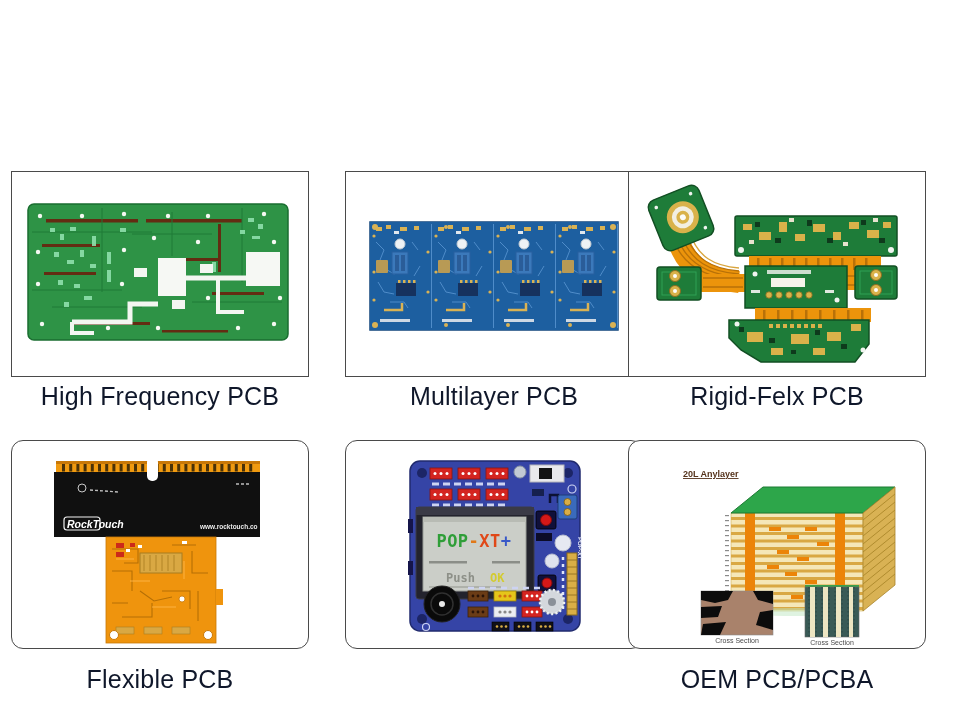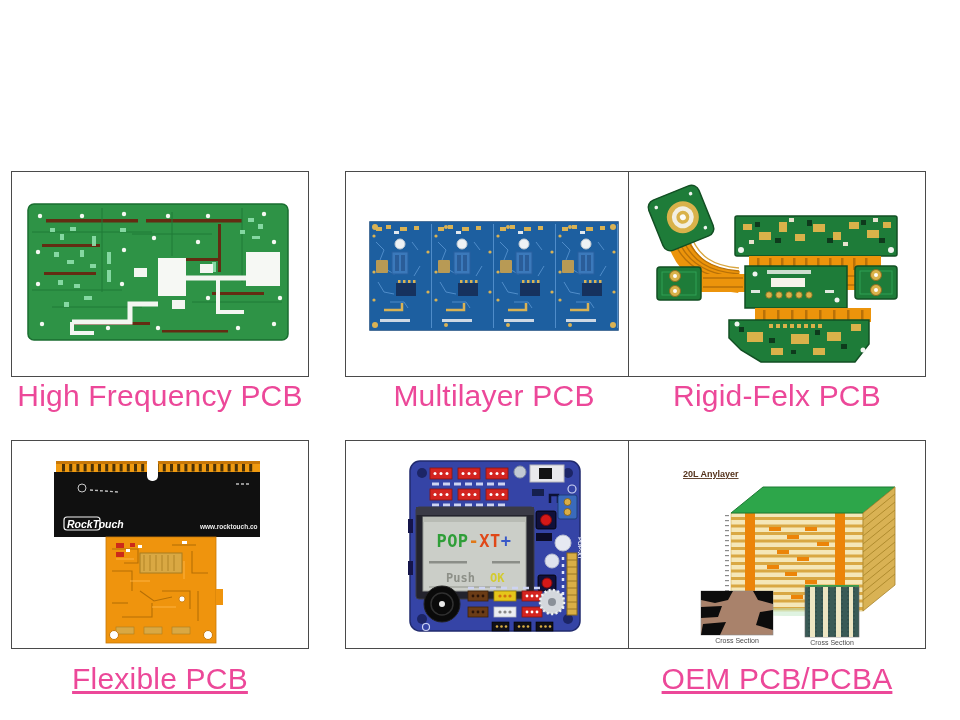--- a/index.html
+++ b/index.html
@@ -23,32 +23,32 @@
     cursor: pointer;
   }
   .frame {
     box-sizing: border-box;
     width: 298px;
     border: 1px solid #4a4a4a;
     background: #ffffff;
     overflow: hidden;
   }
   .row1 .frame { height: 206px; }
-  .row2 .frame { height: 209px; }
+  .row2 .frame { height: 209px; border-radius: 12px; }
   .caption {
     display: block;
-    font-size: 30px;
+    font-size: 25px;
     line-height: 28px;
-    color: #ec4899;
+    color: #0f172a;
     letter-spacing: 0.2px;
     white-space: nowrap;
     text-align: center;
   }
   .row1 .caption { margin-top: 5px; }
-  .row2 .caption { margin-top: 16px; text-decoration: underline; }
+  .row2 .caption { margin-top: 16px; }
   .c1 { left: 11px; }
   .c2 { left: 345px; }
   .c3 { left: 628px; }
   .row1 { top: 171px; }
   .row2 { top: 440px; }
   svg { display: block; }
   .lcd-font { font-family: "DejaVu Sans Mono", monospace; }
 </style>
 </head>
 <body>

